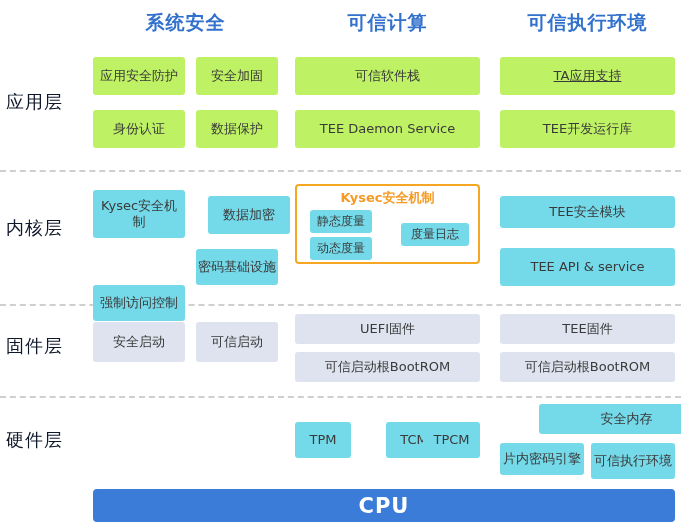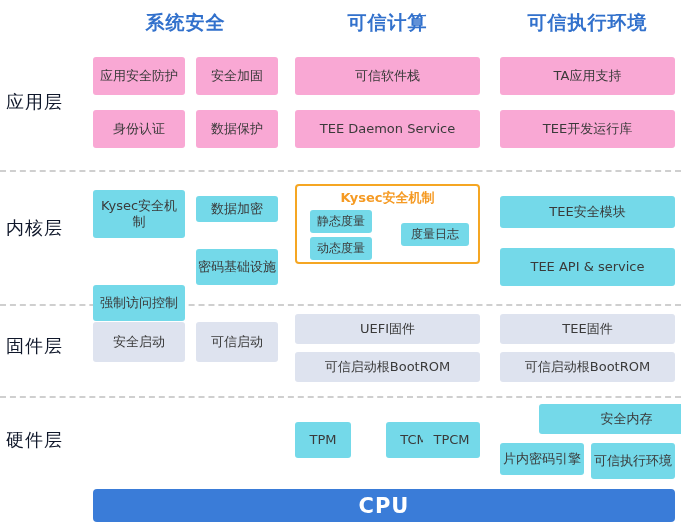--- a/index.html
+++ b/index.html
@@ -4,21 +4,21 @@
 <style>
   html,body{margin:0;padding:0;background:#ffffff;}
   body{font-family:"DejaVu Sans","Liberation Sans",sans-serif;}
   .canvas{position:relative;width:681px;height:526px;background:#ffffff;overflow:hidden;}
   .col-title{position:absolute;top:8px;height:30px;display:flex;align-items:center;justify-content:center;
     font-size:19px;font-weight:bold;color:#3271CC;letter-spacing:1px;}
   .layer-label{position:absolute;left:6px;width:82px;font-size:18px;font-weight:normal;color:#0f172a;letter-spacing:1px;}
   .dash{position:absolute;left:0;right:0;border-top:2px dashed #cfcfcf;height:0;}
   .box{position:absolute;display:flex;align-items:center;justify-content:center;text-align:center;
     font-size:13px;color:#3a3a3a;border-radius:3px;line-height:1.25;padding:2px;box-sizing:border-box;}
-  .b-light{background:#f9a8d4;}
+  .b-light{background:#bef264;}
   .b-cyan{background:#74D9E9;}
   .b-gray{background:#DEE3EF;}
   .group-orange{position:absolute;border:2px solid #F5A623;border-radius:4px;background:#ffffff;box-sizing:border-box;}
   .group-title{position:absolute;top:3px;left:0;right:0;text-align:center;font-size:13px;font-weight:bold;color:#F59A23;}
   .cpu-bar{position:absolute;display:flex;align-items:center;justify-content:center;background:#3A7CD8;
     color:#ffffff;font-size:21px;font-weight:bold;border-radius:4px;letter-spacing:1px;}
 </style>
 </head>
 <body>
 
@@ -38,25 +38,25 @@
   <div class="dash" style="top:396px;"></div>
 
   <div class="box b-light" style="left:93px;top:57px;width:92px;height:38px;">应用安全防护</div>
   <div class="box b-light" style="left:196px;top:57px;width:82px;height:38px;">安全加固</div>
   <div class="box b-light" style="left:93px;top:110px;width:92px;height:38px;">身份认证</div>
   <div class="box b-light" style="left:196px;top:110px;width:82px;height:38px;">数据保护</div>
 
   <div class="box b-light" style="left:295px;top:57px;width:185px;height:38px;">可信软件栈</div>
   <div class="box b-light" style="left:295px;top:110px;width:185px;height:38px;">TEE Daemon Service</div>
 
-  <div class="box b-light" style="left:500px;top:57px;width:175px;height:38px;">TA应用支持</div>
+  <div class="box b-light" style="left:500px;top:57px;width:175px;height:38px;text-decoration:underline;">TA应用支持</div>
   <div class="box b-light" style="left:500px;top:110px;width:175px;height:38px;">TEE开发运行库</div>
 
   <div class="box b-cyan" style="left:93px;top:190px;width:92px;height:48px;">Kysec安全机制</div>
-  <div class="box b-cyan" style="left:196px;top:196px;width:82px;height:26px;">数据加密</div>
+  <div class="box b-cyan" style="left:208px;top:196px;width:82px;height:38px;">数据加密</div>
   <div class="box b-cyan" style="left:93px;top:249px;width:92px;height:36px;margin-top:36px;">强制访问控制</div>
   <div class="box b-cyan" style="left:196px;top:249px;width:82px;height:36px;">密码基础设施</div>
 
   <div class="group-orange" style="left:295px;top:184px;width:185px;height:80px;">
     <div class="group-title">Kysec安全机制</div>
     <div class="box b-cyan" style="left:13px;top:24px;width:62px;height:23px;font-size:12px;">静态度量</div>
     <div class="box b-cyan" style="left:13px;top:51px;width:62px;height:23px;font-size:12px;">动态度量</div>
     <div class="box b-cyan" style="left:104px;top:37px;width:68px;height:23px;font-size:12px;">度量日志</div>
   </div>
 

